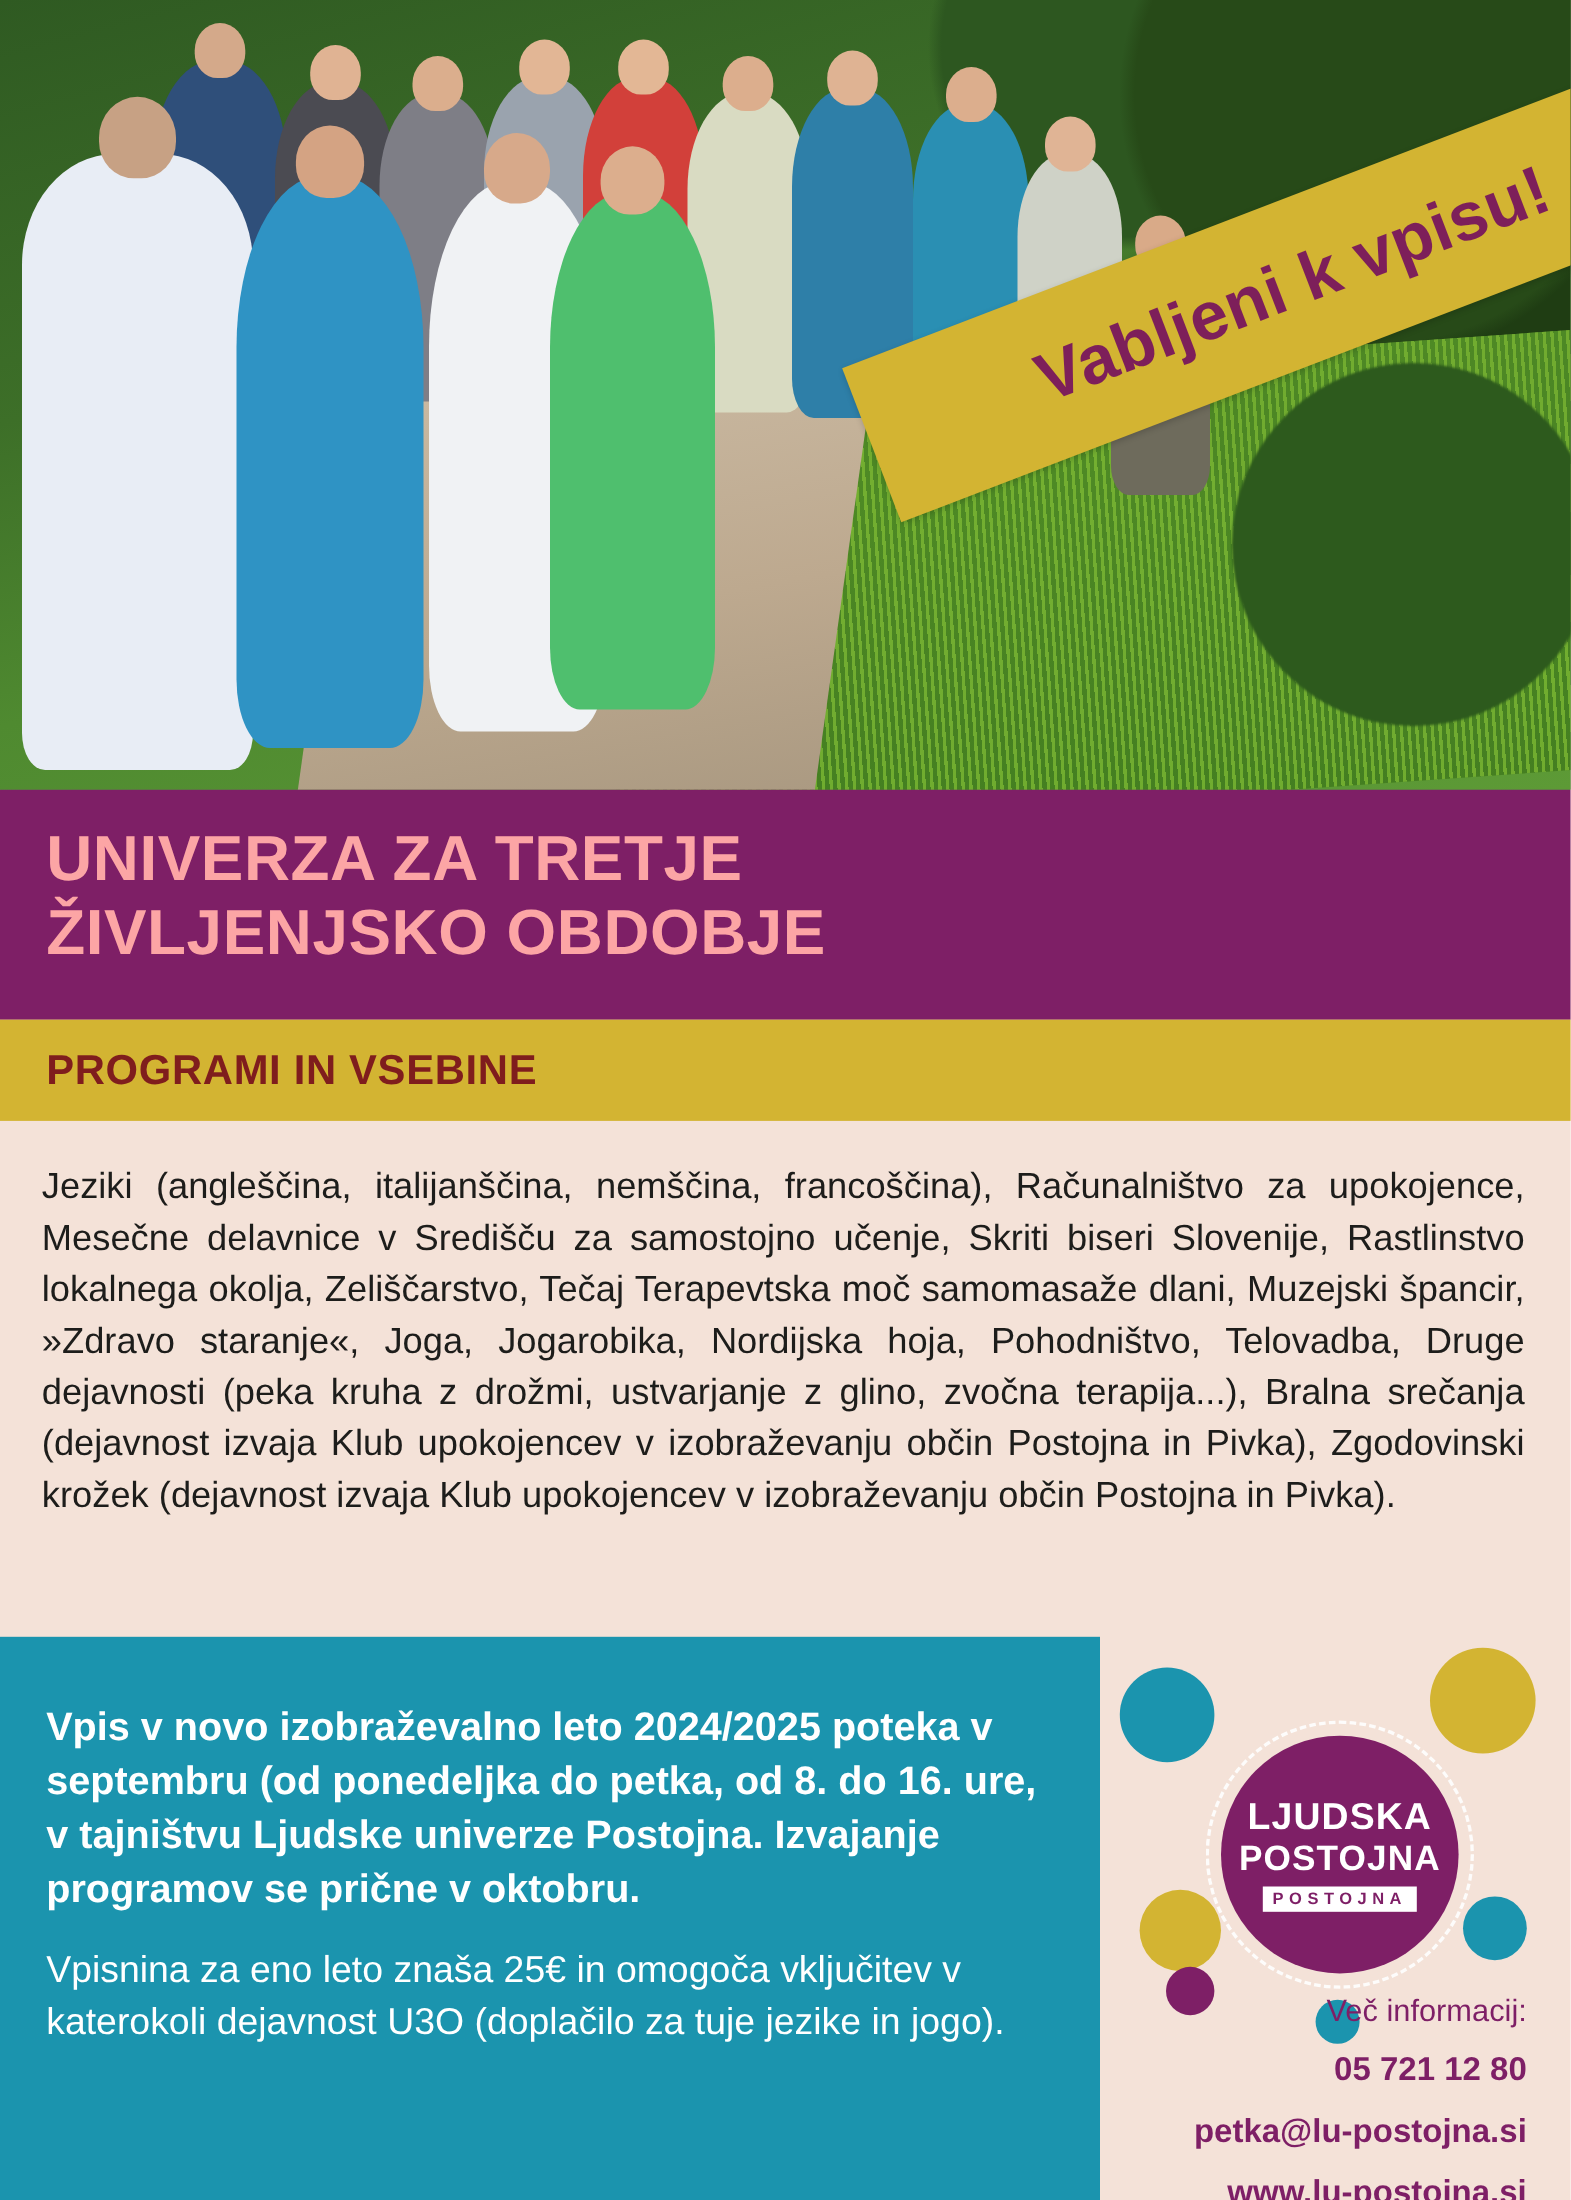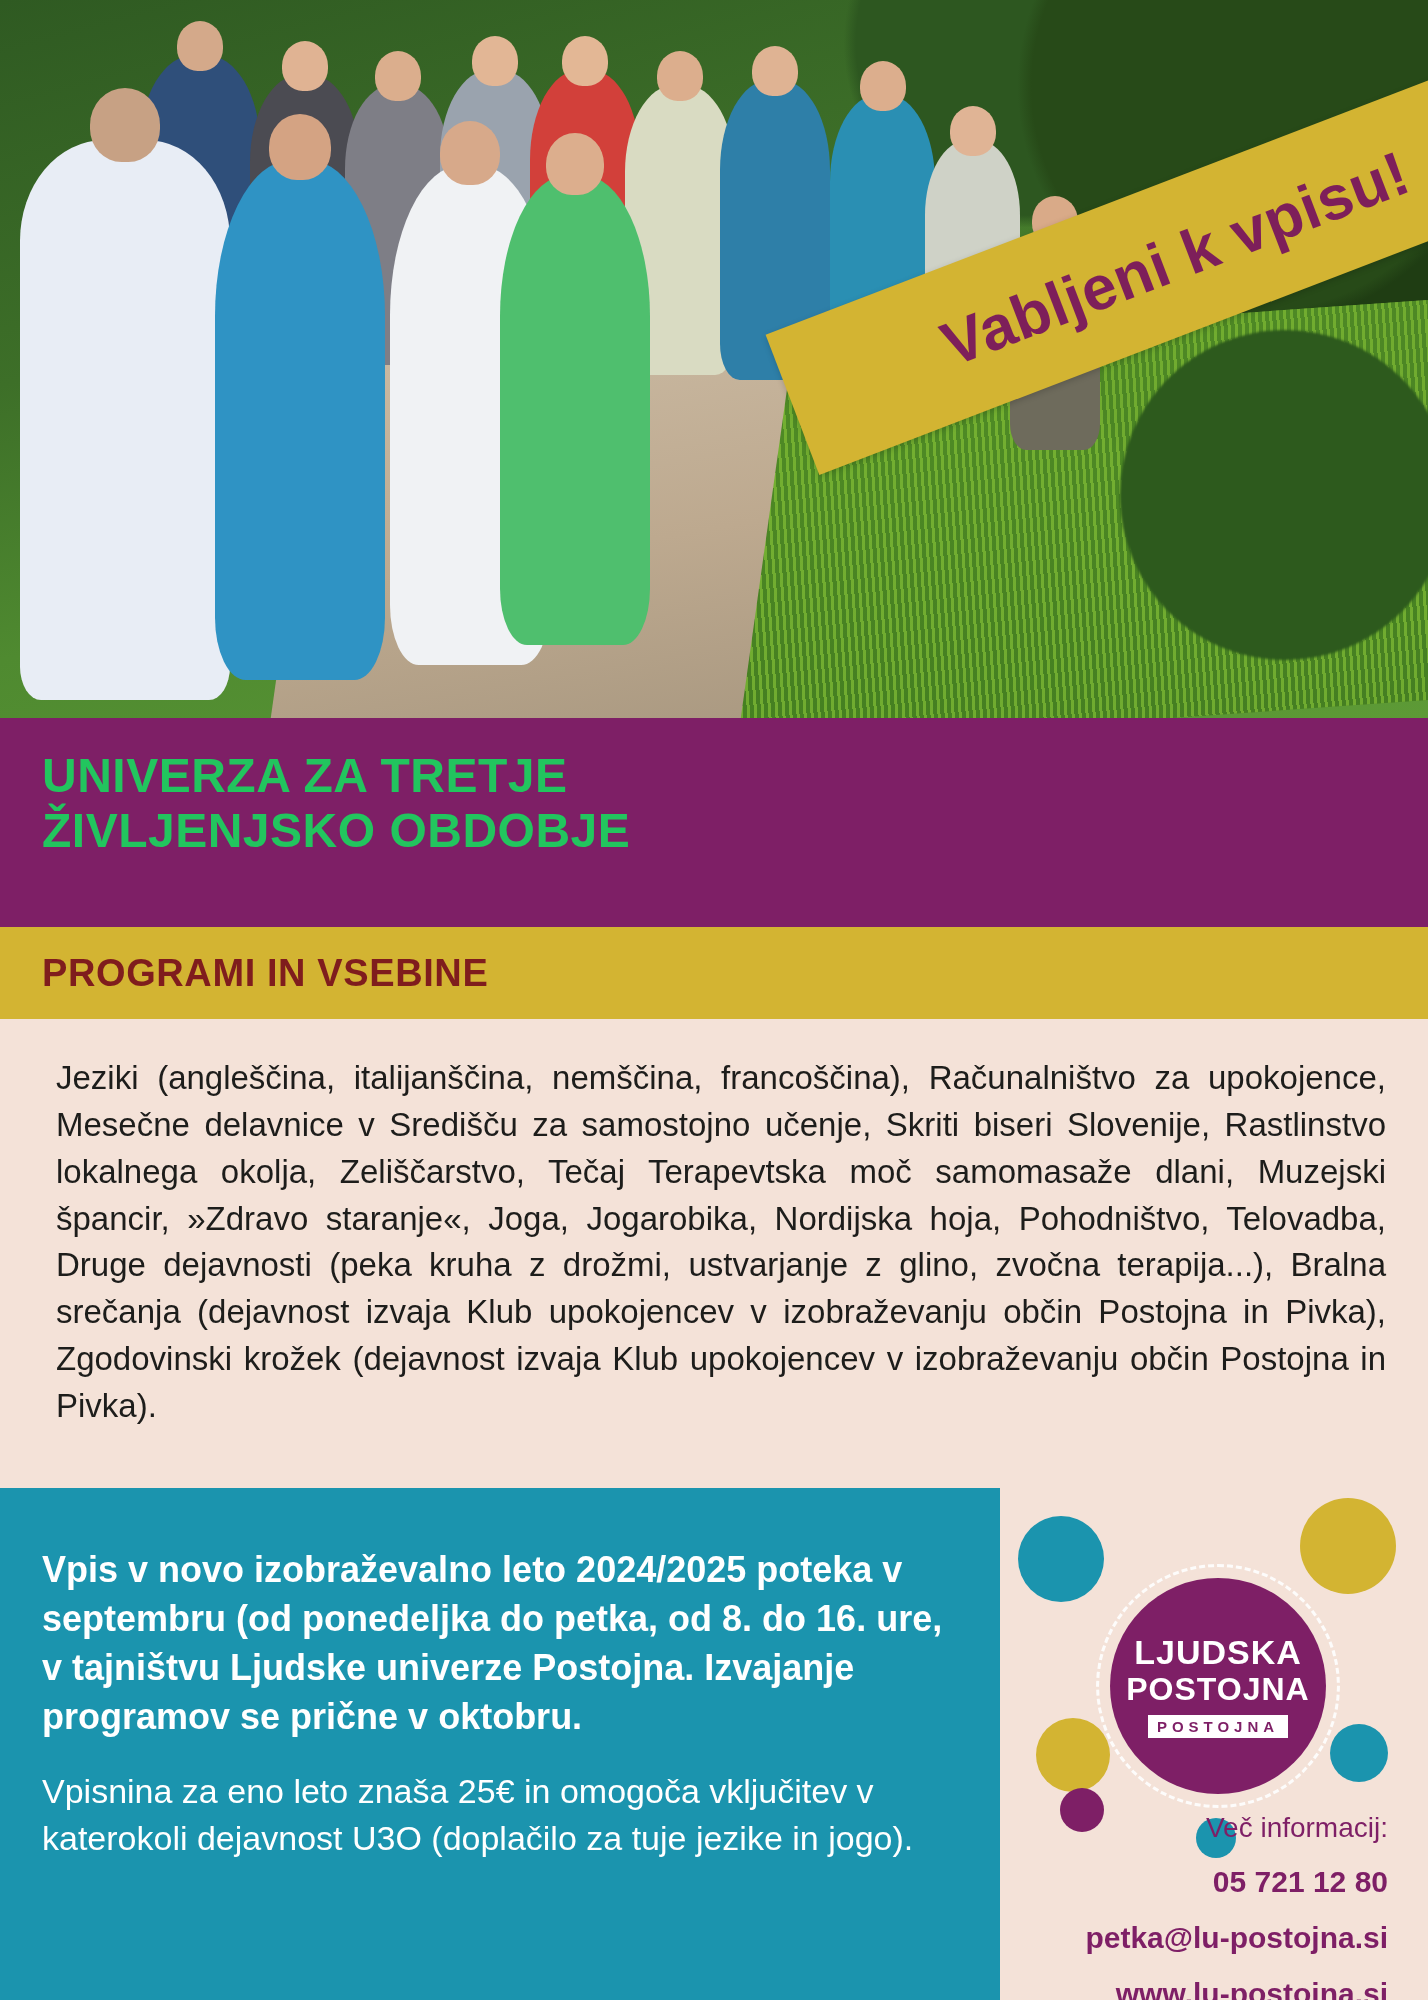--- a/index.html
+++ b/index.html
@@ -97,22 +97,22 @@
 
   
   .title-bar {
     position: absolute;
     left: 0; top: 718px;
     width: 1428px; height: 209px;
     background: #7e1f66;
     padding: 30px 42px 0 42px;
   }
   .title-bar h1 {
-    color: #22c55e;
-    font-size: 48px;
+    color: #fca5a5;
+    font-size: 58px;
     line-height: 1.15;
     font-weight: bold;
     letter-spacing: .5px;
   }
 
   
   .subtitle-bar {
     position: absolute;
     left: 0; top: 927px;
     width: 1428px; height: 92px;
@@ -126,21 +126,21 @@
     font-size: 38px;
     font-weight: bold;
     letter-spacing: .6px;
   }
 
   
   .body-text {
     position: absolute;
     left: 0; top: 1019px;
     width: 1428px;
-    padding: 36px 42px 0 56px;
+    padding: 36px 42px 0 38px;
     color: #1d1d1b;
     font-size: 33px;
     line-height: 1.42;
     text-align: justify;
   }
 
   
   .teal-box {
     position: absolute;
     left: 0; top: 1488px;

